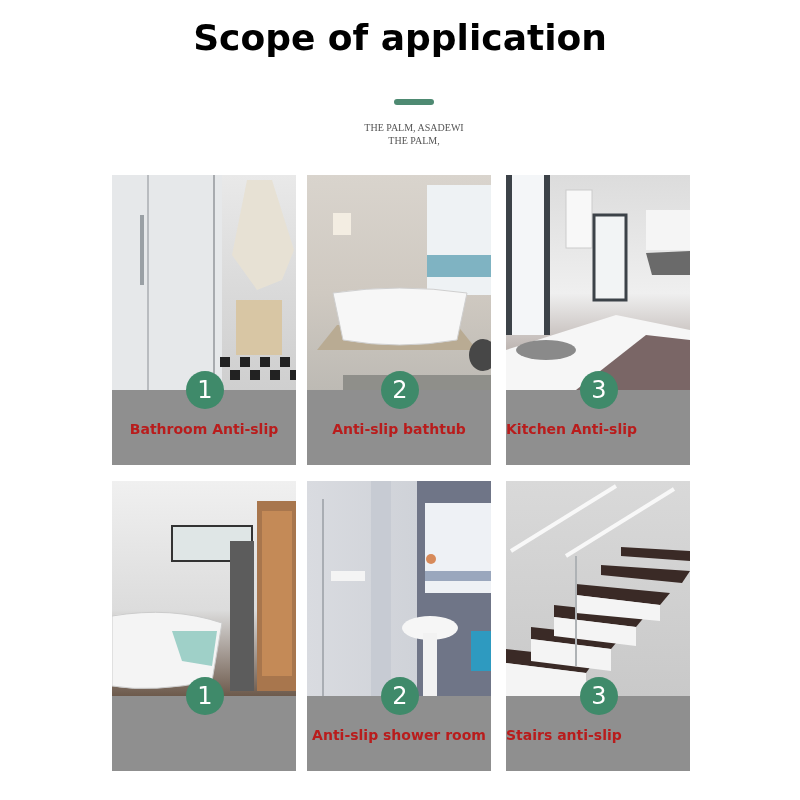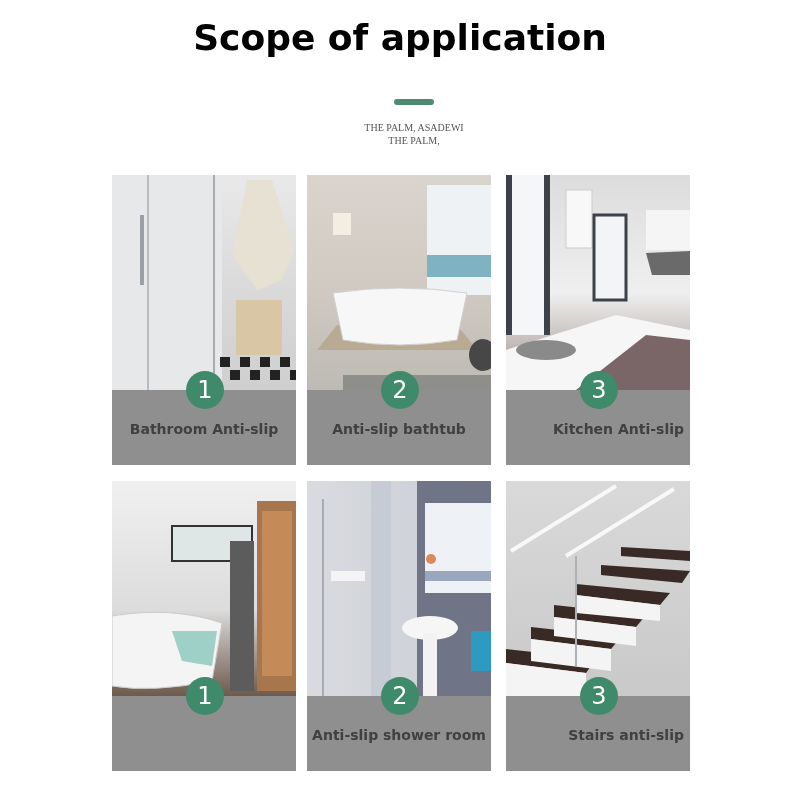--- a/index.html
+++ b/index.html
@@ -27,24 +27,24 @@
   .tile .band {
     position: absolute; left: 0; top: 215px; width: 184px; height: 75px; background: #8f8f8f;
   }
   .tile .badge {
     position: absolute; left: 74px; top: 196px; width: 38px; height: 38px; border-radius: 50%;
     background: #3f8a6a; color: #fff; text-align: center; line-height: 38px;
     font-family: "DejaVu Sans", sans-serif; font-size: 24px; z-index: 2;
   }
   .tile .caption {
     position: absolute; left: 0; top: 246px; width: 184px; text-align: center;
-    color: #404040; font-weight: bold; font-size: 14px; font-family: "DejaVu Sans", sans-serif;
+    color: #b91c1c; font-weight: bold; font-size: 14px; font-family: "DejaVu Sans", sans-serif;
     white-space: nowrap; z-index: 2;
   }
-  .tile.right .caption { text-align: right; width: 178px; }
+  .tile.right .caption { text-align: left; width: 178px; }
   
   .p-bath { background: linear-gradient(180deg,#e9e9e9 0%,#d8d8d8 60%,#cfcfcf 100%); }
   .p-tub { background: linear-gradient(180deg,#d9d4cd 0%,#cfc9c1 55%,#bdbab4 100%); }
   .p-kitchen { background: linear-gradient(180deg,#dcdcdc 0%,#efefef 55%,#9a8c86 100%); }
   .p-sauna { background: linear-gradient(180deg,#f0f0f0 0%,#dcdcdc 60%,#6d5a4c 100%); }
   .p-shower { background: linear-gradient(90deg,#d9dbe0 0%,#cfd2d8 60%,#6f7587 60%,#6f7587 100%); }
   .p-stairs { background: linear-gradient(180deg,#d9d9d9 0%,#c9c9c9 100%); }
 </style>
 </head>
 <body>

